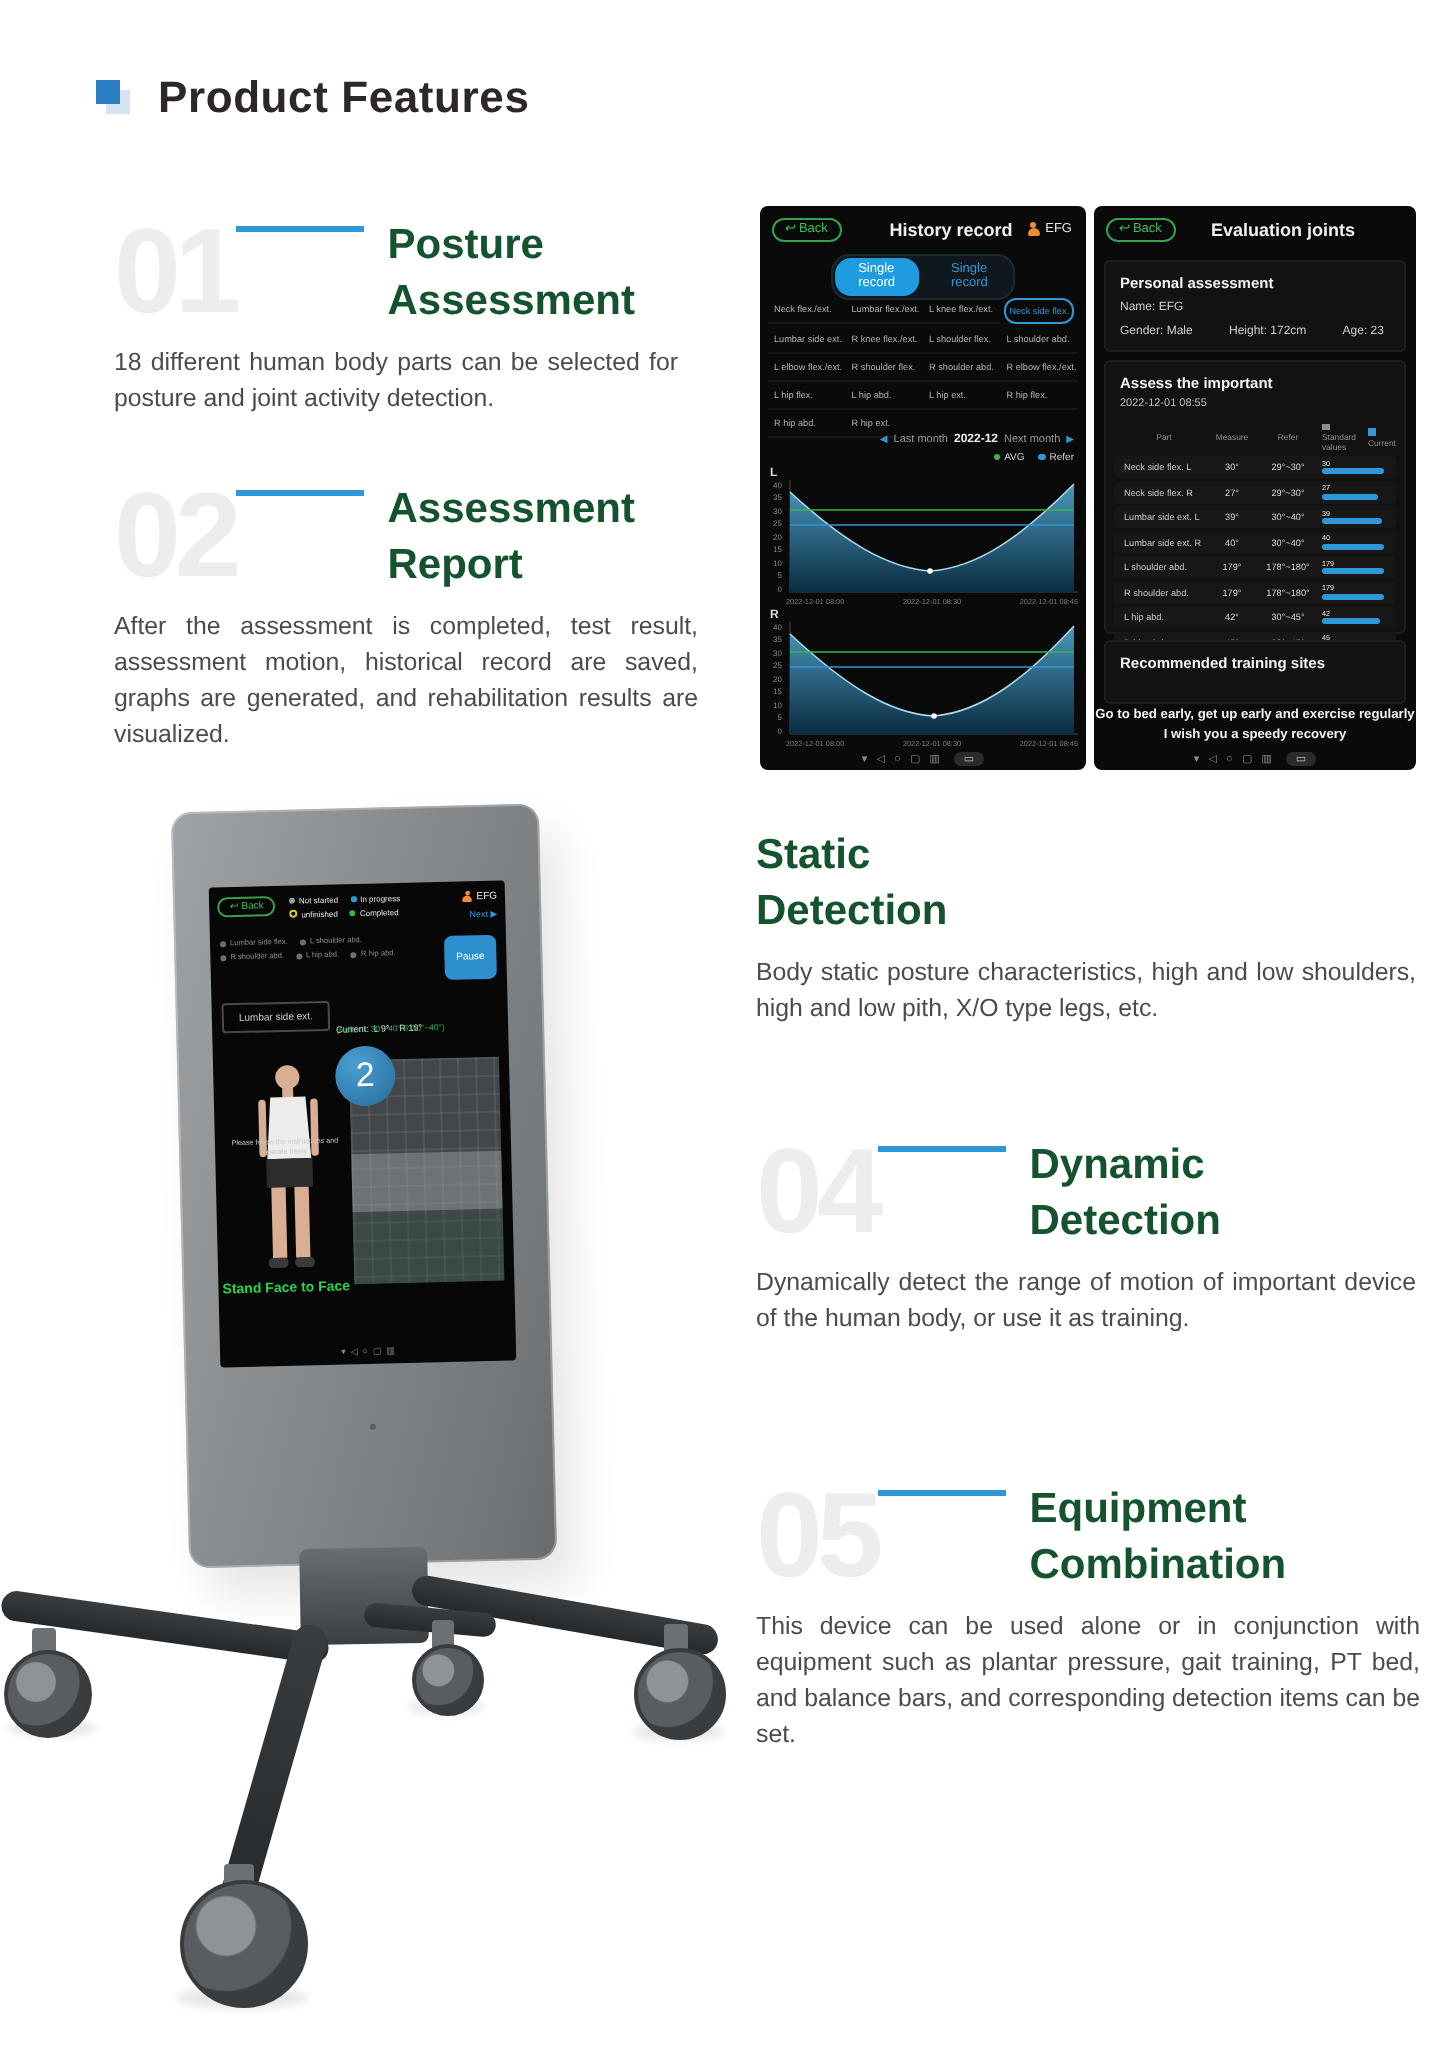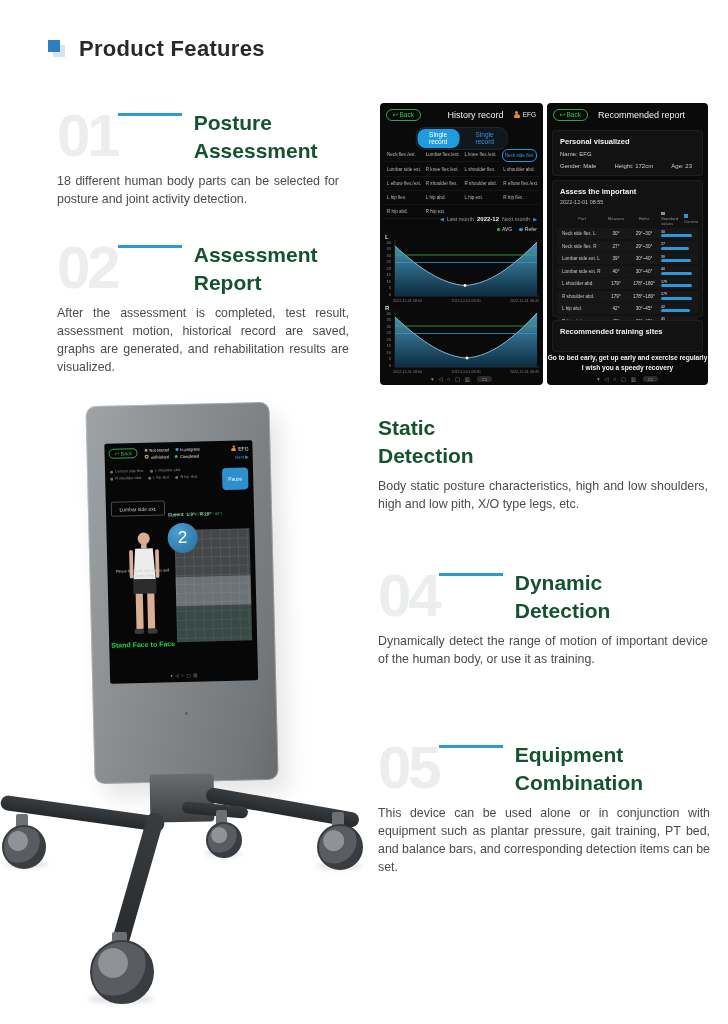--- a/index.html
+++ b/index.html
@@ -20,21 +20,21 @@
   .fnum{font-size:60px;font-weight:700;color:#ebedee;line-height:.92;letter-spacing:-3px;}
   .fline{width:64px;height:3px;background:#2e97d8;margin-top:5px;}
   .ftitle{font-size:21px;font-weight:600;color:#14532d;line-height:1.32;margin-top:1px;}
   .fdesc{font-size:12.4px;color:#4b4b4b;line-height:1.43;text-align:justify;margin-top:9px;}
 
   
   .mock{position:absolute;background:#0a0a0a;border-radius:4px;overflow:hidden;color:#ddd;}
   .mhead{position:absolute;left:0;right:0;top:5px;height:16px;}
   .chip{position:absolute;left:6px;top:1px;border:1px solid #35a14a;color:#3fbf58;border-radius:8px;
         font-size:6.5px;padding:1.5px 6px 1.5px 5px;line-height:1;display:flex;gap:2px;align-items:center;}
-  .mtitle{position:absolute;left:0;right:0;top:2px;text-align:center;font-size:9px;font-weight:400;color:#f0f0f0;padding-left:28px;}
+  .mtitle{position:absolute;left:0;right:0;top:2px;text-align:center;font-size:9px;font-weight:700;color:#f0f0f0;padding-left:28px;}
   .muser{position:absolute;right:7px;top:3px;display:flex;align-items:center;gap:3px;font-size:6.5px;color:#e8e8e8;}
   .pico{position:relative;width:6px;height:7px;}
   .pico:before{content:"";position:absolute;left:1.5px;top:0;width:3px;height:3px;border-radius:50%;background:#f08c2e;}
   .pico:after{content:"";position:absolute;left:0;top:3.4px;width:6px;height:3.4px;border-radius:3px 3px 1px 1px;background:#f08c2e;}
   .navrow{position:absolute;left:0;right:0;display:flex;justify-content:center;align-items:center;gap:7px;
           color:#8b8b8b;font-size:5.5px;}
   .navpill{background:#2b2b2b;border-radius:5px;padding:0 5px;color:#bdbdbd;}
 
   
   .tabs{position:absolute;left:50%;transform:translateX(-50%);top:24px;display:flex;gap:4px;background:#11181d;
@@ -315,25 +315,25 @@
       <span class="navpill">▭</span>
     </div>
   </div>
 
   <div class="mock" style="left:547px;top:103px;width:161px;height:282px;">
     <div class="mhead">
       <span class="chip">
         <i>↩</i>
         <span>Back</span>
       </span>
-      <span class="mtitle">Recommended report</span>
+      <span class="mtitle">Evaluation joints</span>
     </div>
 
     <div class="panel" style="top:27px;height:44px;">
-      <div class="ptitle">Personal visualized</div>
+      <div class="ptitle">Personal assessment</div>
       <div class="ptext">Name: EFG</div>
       <div class="prow">
         <span>Gender: Male</span>
         <span>Height: 172cm</span>
         <span>Age: 23</span>
       </div>
     </div>
 
     <div class="panel" style="top:77px;height:135px;">
       <div class="ptitle">Assess the important</div>

